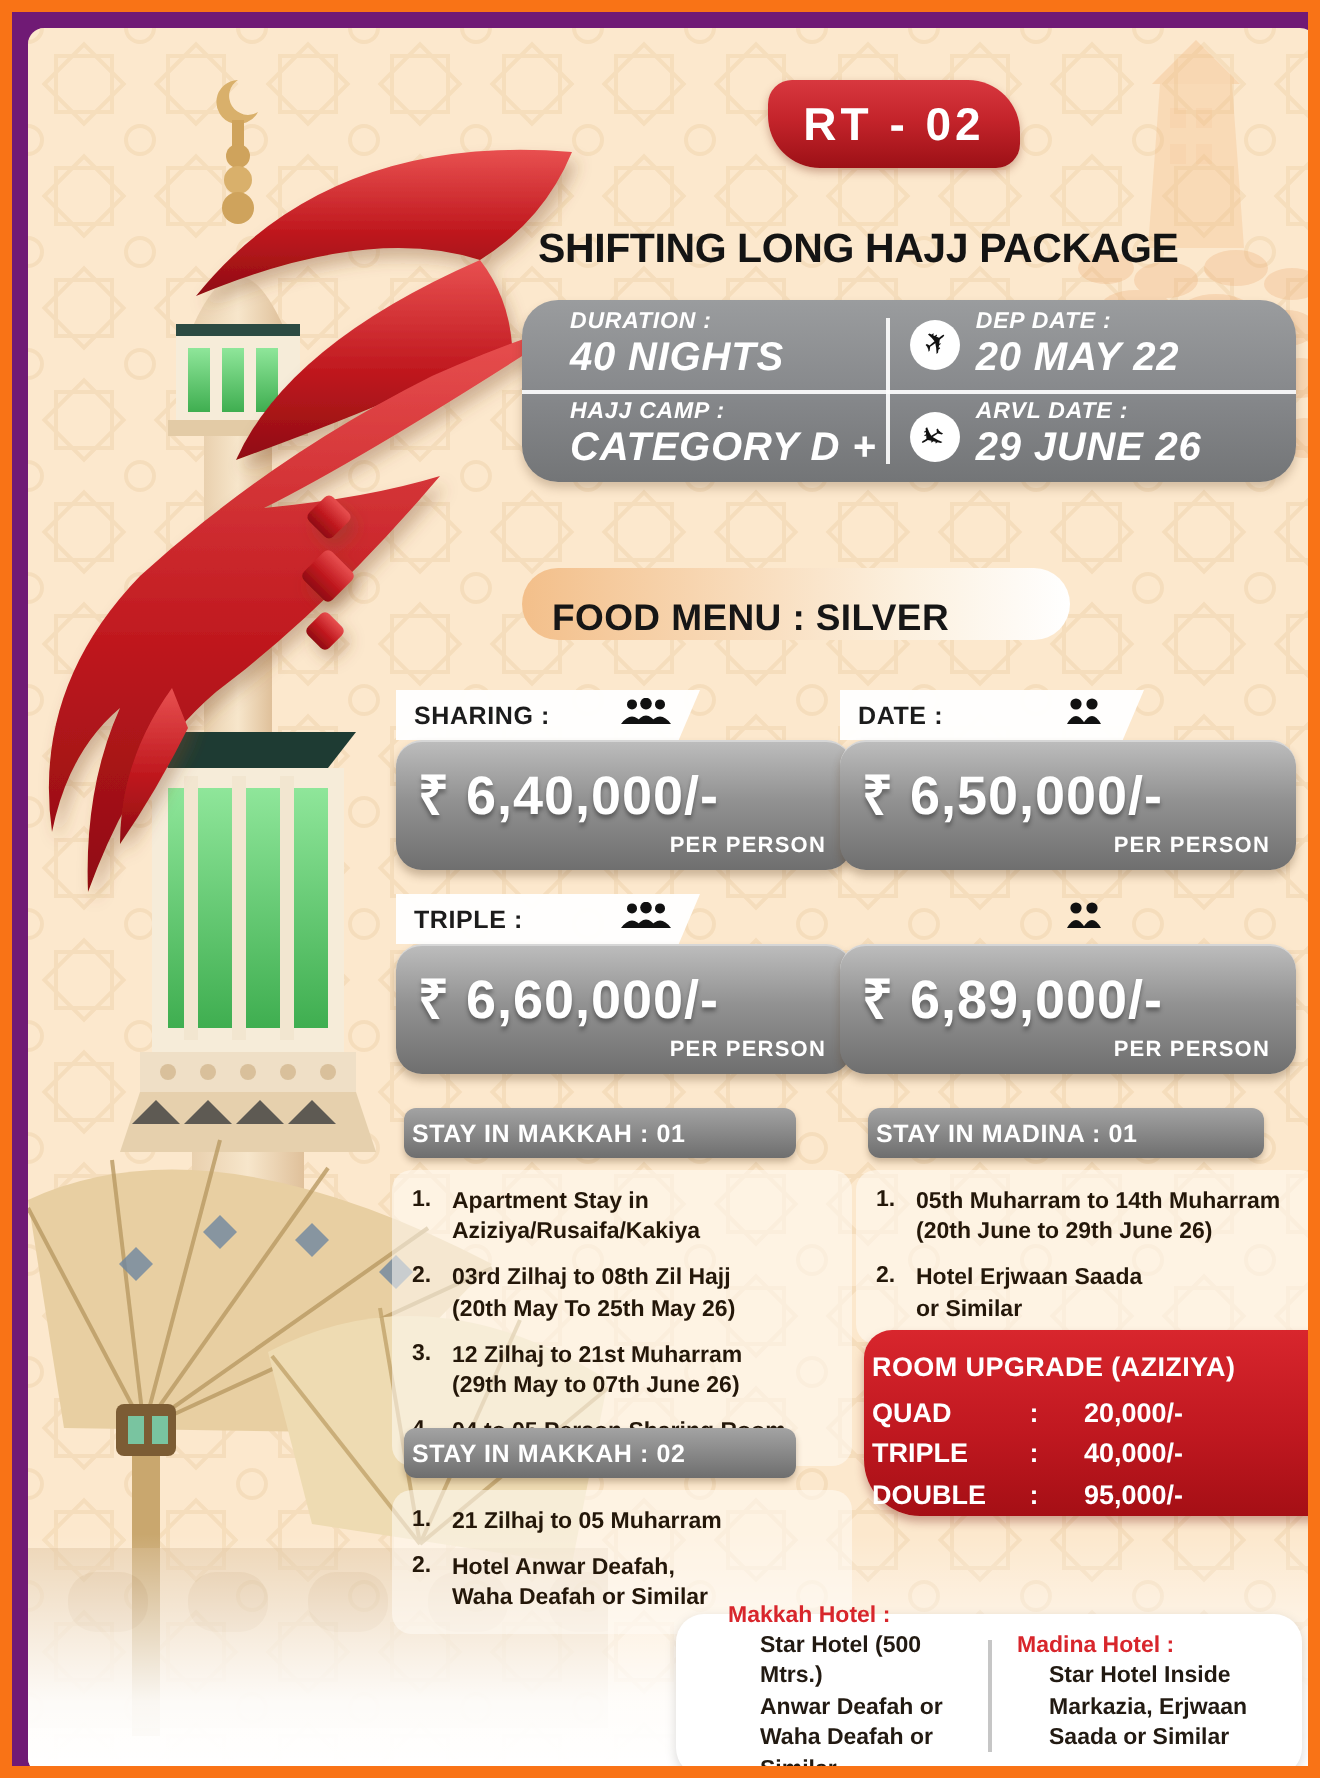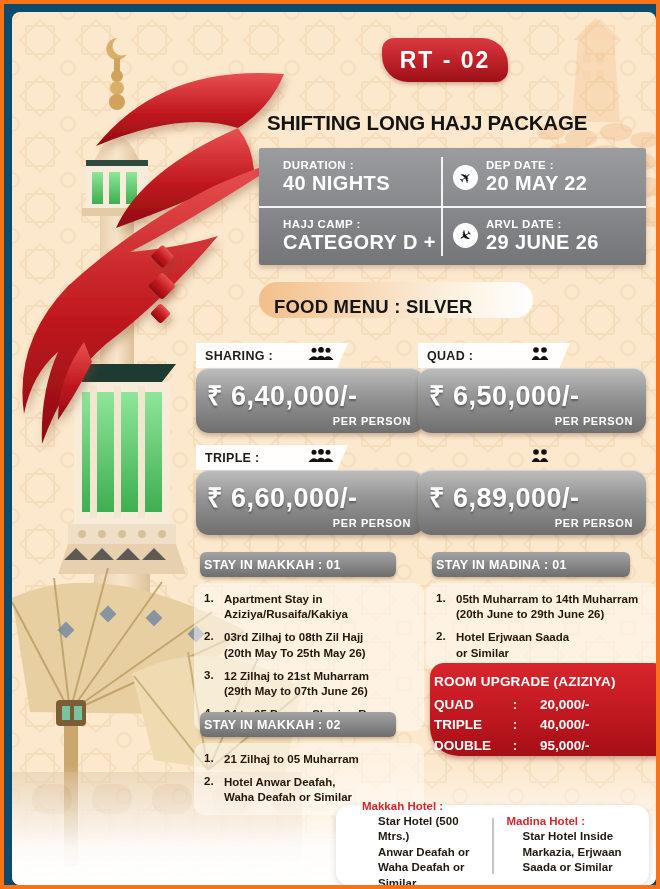--- a/index.html
+++ b/index.html
@@ -1,35 +1,35 @@
 <!DOCTYPE html>
 <html><head>
 <meta charset="utf-8">
 <style>
   html,body{margin:0;padding:0;background:#ffffff;font-family:"Liberation Sans",sans-serif;}
-  .page{position:relative;width:660px;height:889px;background:#0c4a6e;border:4px solid #f97316;box-sizing:border-box;overflow:hidden;}
+  .page{position:relative;width:660px;height:889px;background:#701a75;border:6px solid #f97316;box-sizing:border-box;overflow:hidden;}
   .canvas{position:absolute;left:8px;top:8px;width:644px;height:873px;background:#fce8cd;border-radius:8px;overflow:hidden;}
   .abs{position:absolute;}
 
   
   .pattern-layer{left:0;top:0;width:644px;height:873px;z-index:1;opacity:.55;}
   .art-layer{left:0;top:0;width:290px;height:873px;z-index:2;}
   .tower-layer{right:0;top:0;width:120px;height:230px;z-index:1;opacity:.55;}
   .bottom-fade{left:0;right:0;bottom:0;height:120px;z-index:3;background:linear-gradient(180deg,rgba(255,255,255,0),rgba(255,255,255,.9) 70%,#fff);}
 
   
   .badge{left:370px;top:26px;width:126px;height:44px;z-index:4;
     background:linear-gradient(180deg,#d8383f,#c4242b 45%,#9c1016);
     border-radius:12px 26px 12px 26px;display:flex;align-items:center;justify-content:center;
     color:#fff;font-weight:bold;font-size:23px;letter-spacing:2px;box-shadow:0 2px 4px rgba(120,40,20,.35);}
   .main-title{left:255px;top:99px;z-index:4;font-size:20.5px;font-weight:bold;color:#141414;letter-spacing:-.2px;white-space:nowrap;}
 
-  .info-box{left:247px;top:136px;width:387px;height:117px;z-index:4;border-radius:2px;
+  .info-box{left:247px;top:136px;width:387px;height:91px;z-index:4;border-radius:18px;
     background:linear-gradient(180deg,#9a9c9e,#85878a 55%,#737577);box-shadow:0 3px 5px rgba(90,60,30,.25);
-    display:grid;grid-template-columns:47% 53%;grid-template-rows:50% 50%;color:#fff;}
+    display:grid;grid-template-columns:47% 53%;grid-template-rows:50% 50%;color:#fff;font-style:italic;}
   .info-cell{display:flex;align-items:center;}
   .info-cell.plain{padding-left:24px;}
   .info-cell.iconic{padding-left:12px;gap:8px;}
   .info-text .lbl{font-size:11.5px;font-weight:bold;letter-spacing:.4px;}
   .info-text .val{font-size:20px;font-weight:bold;letter-spacing:.4px;margin-top:1px;white-space:nowrap;}
   .vline{position:absolute;left:47%;top:9px;bottom:9px;width:2px;background:rgba(255,255,255,.9);}
   .hline{position:absolute;top:50%;left:0;right:0;height:2px;margin-top:-1px;background:rgba(255,255,255,.9);}
   .plane-circle{width:25px;height:25px;min-width:25px;border-radius:50%;background:#fff;color:#111;
     display:flex;align-items:center;justify-content:center;font-size:15px;line-height:1;}
   .dep-glyph{display:inline-block;transform:rotate(-38deg);}
@@ -292,21 +292,21 @@
             <path d="M14.5 13 Q20 5.5 25.5 13 Z"></path>
           </svg>
       </div>
       <div class="price-box">
         <div class="price-amount">₹ 6,40,000/-</div>
         <div class="price-per">PER PERSON</div>
       </div>
     </div>
 
     <div class="abs price-card pc-1">
-      <div class="price-strip">QUAD :</div>
+      <div class="price-strip">DATE :</div>
       <div class="people-icon">
         <svg viewBox="0 0 18 14" width="20" height="14">
             <circle cx="5" cy="3" r="2.8"></circle>
             <circle cx="13" cy="3" r="2.8"></circle>
             <path d="M.5 13 Q5 5 9.5 13 Z"></path>
             <path d="M8.5 13 Q13 5 17.5 13 Z"></path>
           </svg>
       </div>
       <div class="price-box">
         <div class="price-amount">₹ 6,50,000/-</div>

